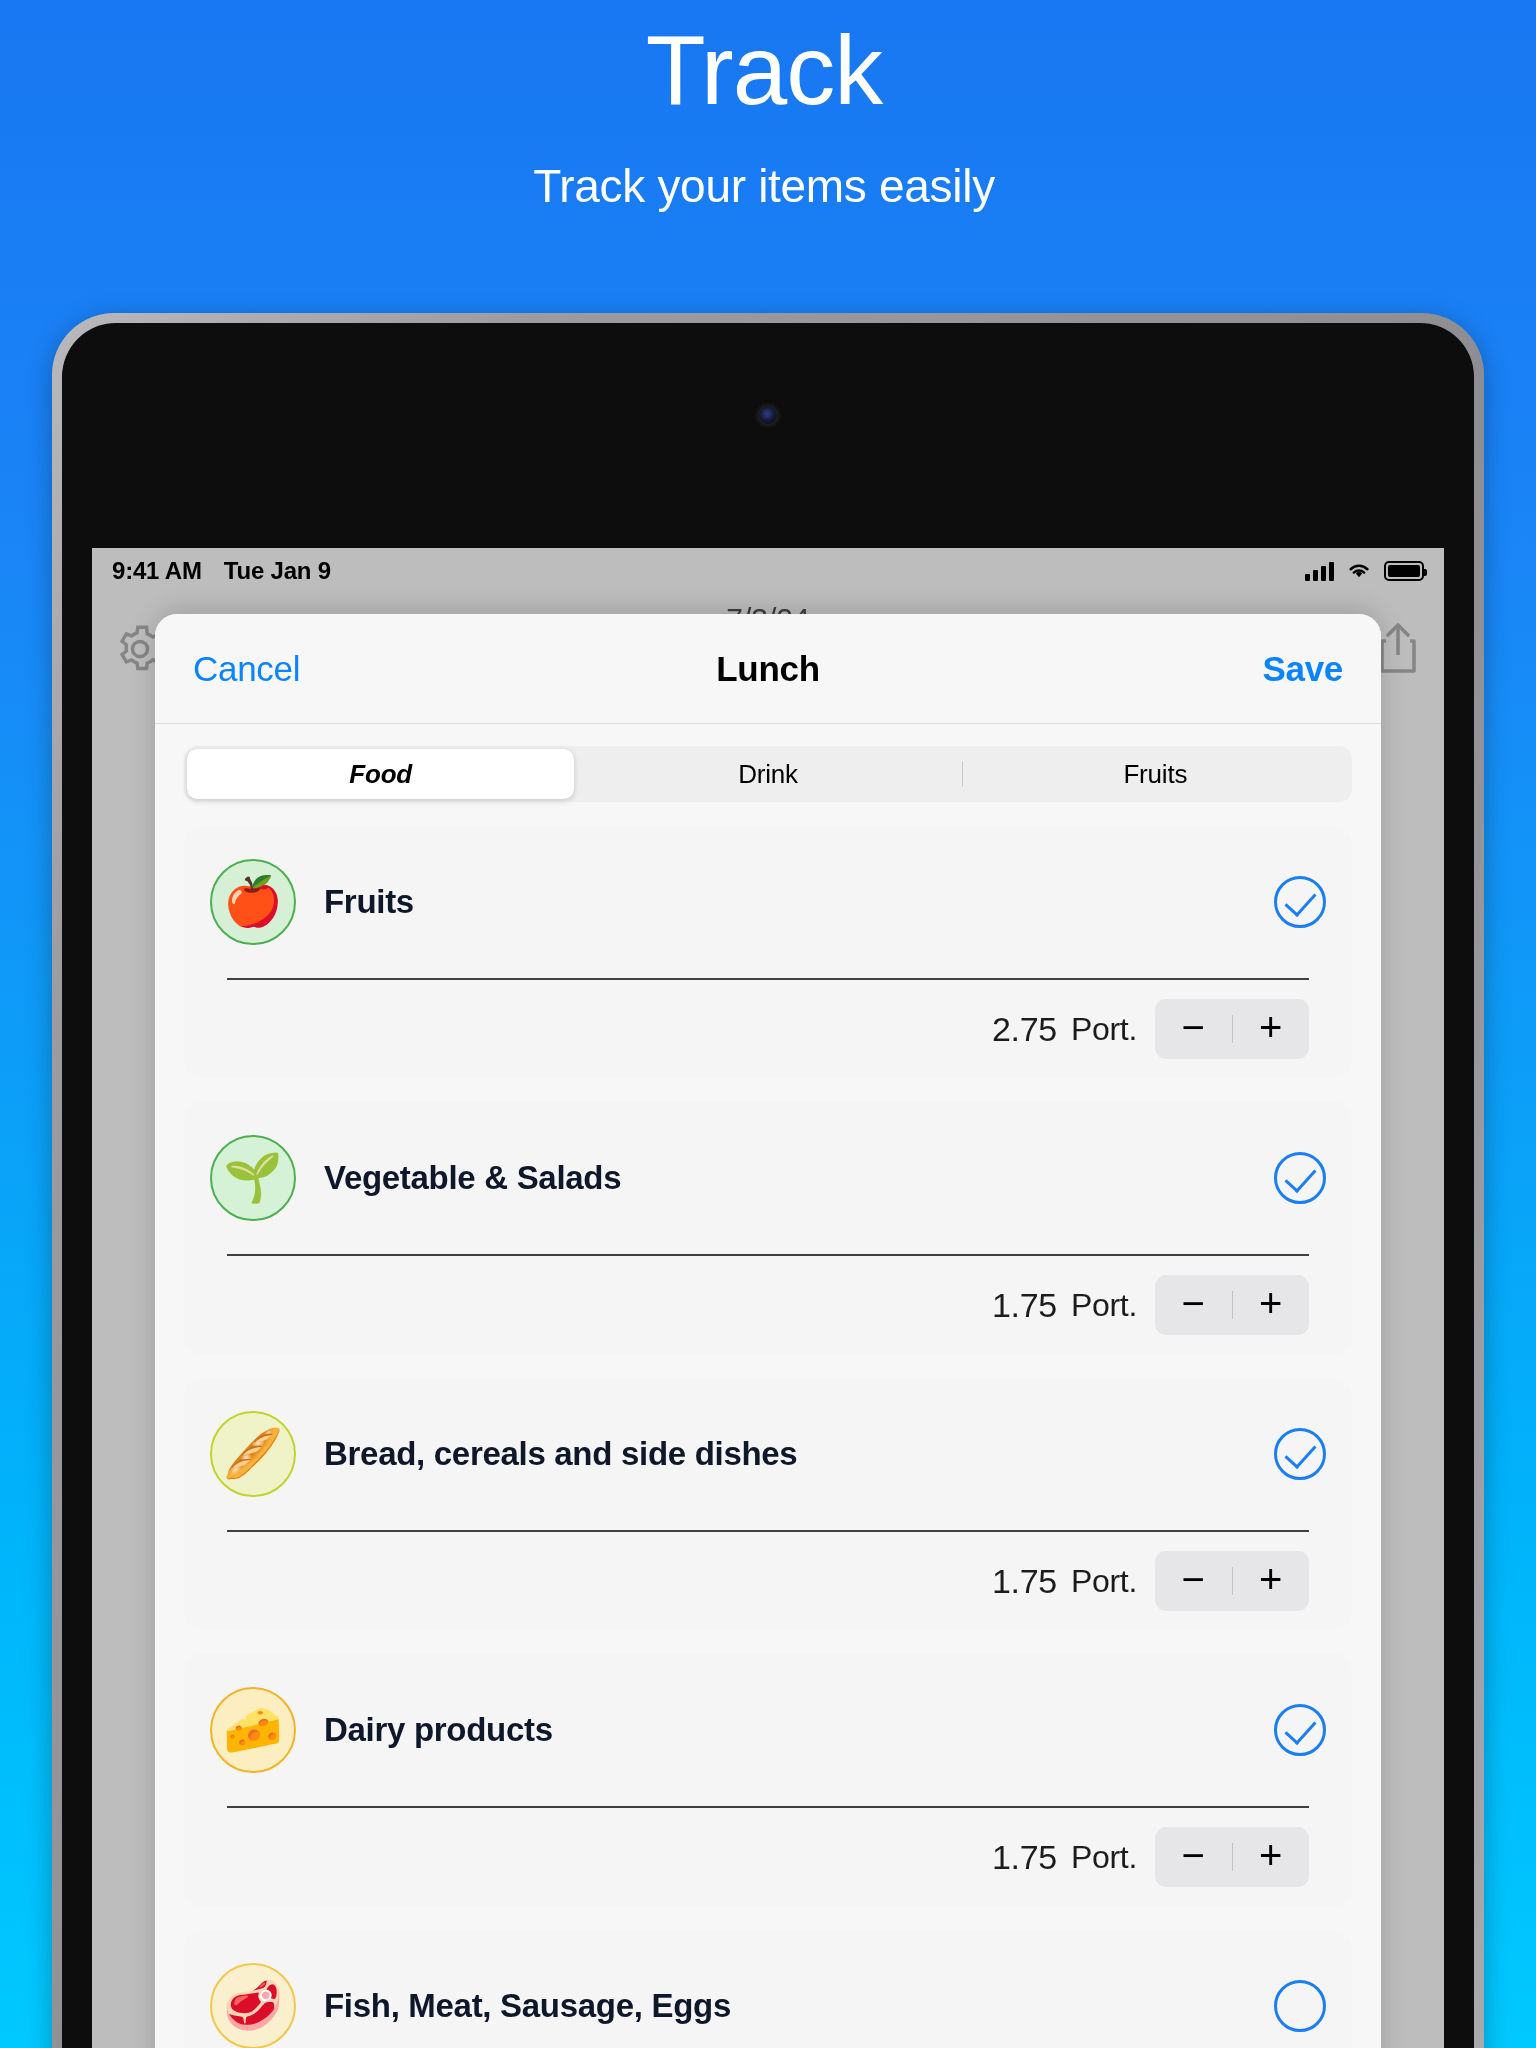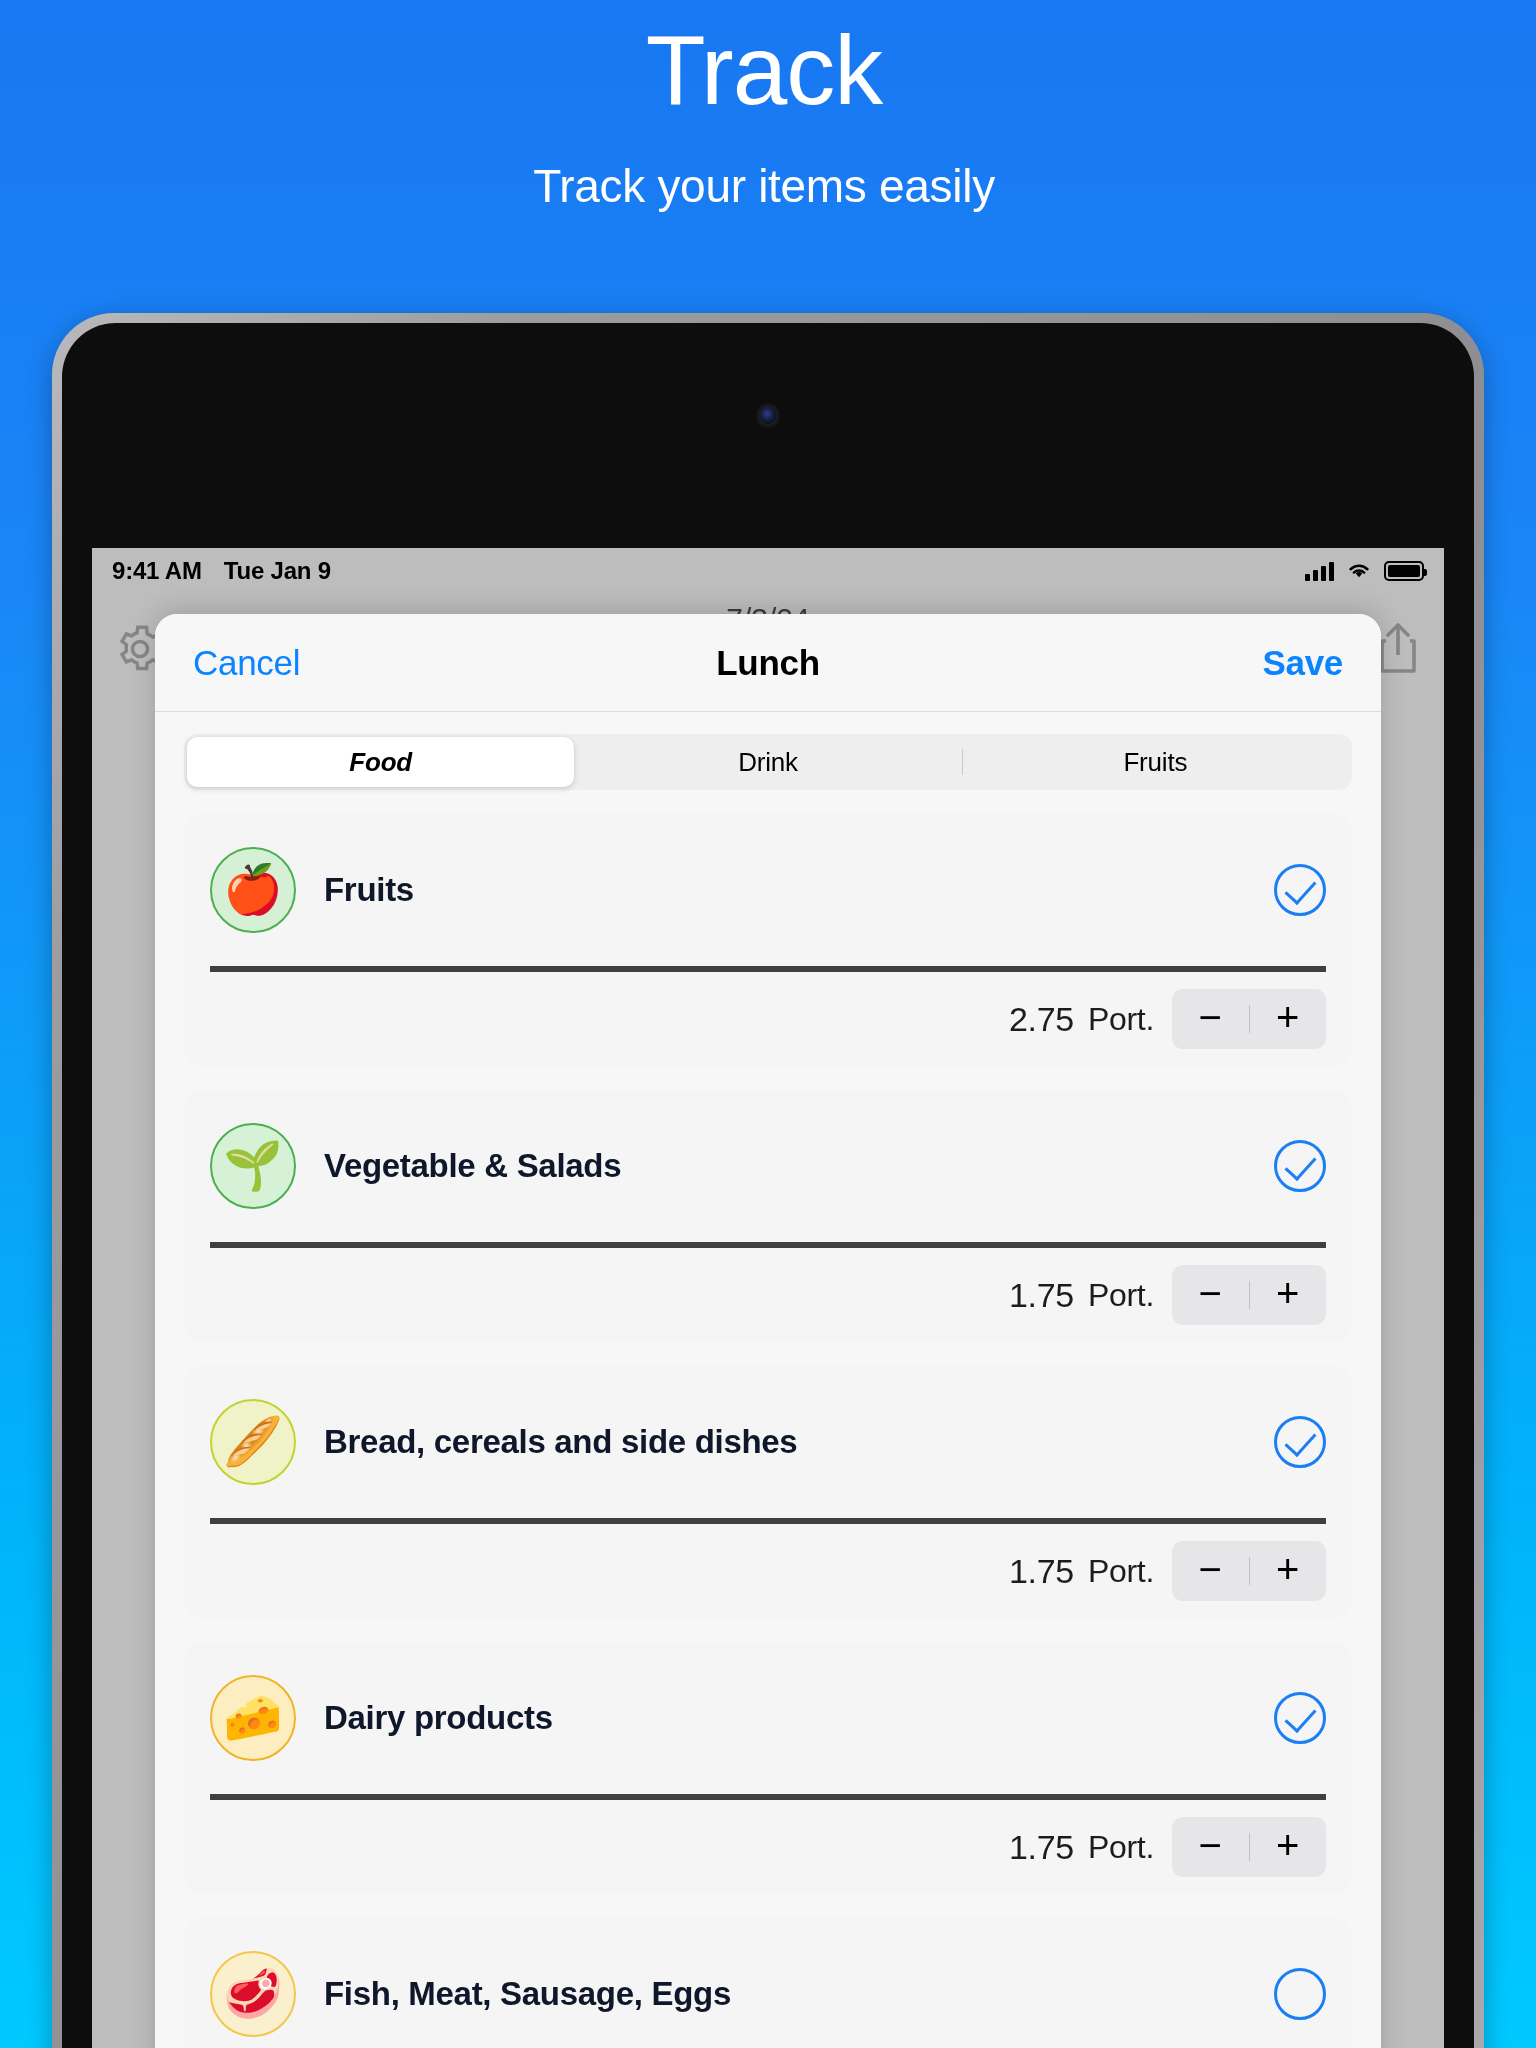--- a/index.html
+++ b/index.html
@@ -156,21 +156,21 @@
     left: 63px;
     right: 63px;
     top: 66px;
     bottom: -60px;
     background: #f7f7f7;
     border-radius: 22px 22px 0 0;
     overflow: hidden;
     box-shadow: 0 -4px 26px rgba(0,0,0,0.16);
   }
   .sheet-nav {
-    height: 98px;
+    height: 110px;
     background: #f7f7f7;
     display: flex;
     align-items: center;
     padding: 0 38px;
     border-bottom: 1px solid #dcdcdc;
     position: relative;
   }
   .nav-btn {
     font-size: 35px;
     color: #0a84ff;
@@ -277,22 +277,22 @@
     content: "";
     position: absolute;
     left: 15px; top: 7px;
     width: 14px; height: 26px;
     border: solid #1a7ef5;
     border-width: 0 3.5px 3.5px 0;
     transform: rotate(42deg);
   }
 
   .card-qty {
-    border-top: 6px solid #404040;
-    margin: 0 26px;
+    border-top: 2px solid #404040;
+    margin: 0 43px;
     height: 100px;
     display: flex;
     align-items: center;
     justify-content: flex-end;
     gap: 0;
   }
   .qty-val {
     font-size: 34px;
     color: #1c1c1e;
     letter-spacing: -0.3px;

